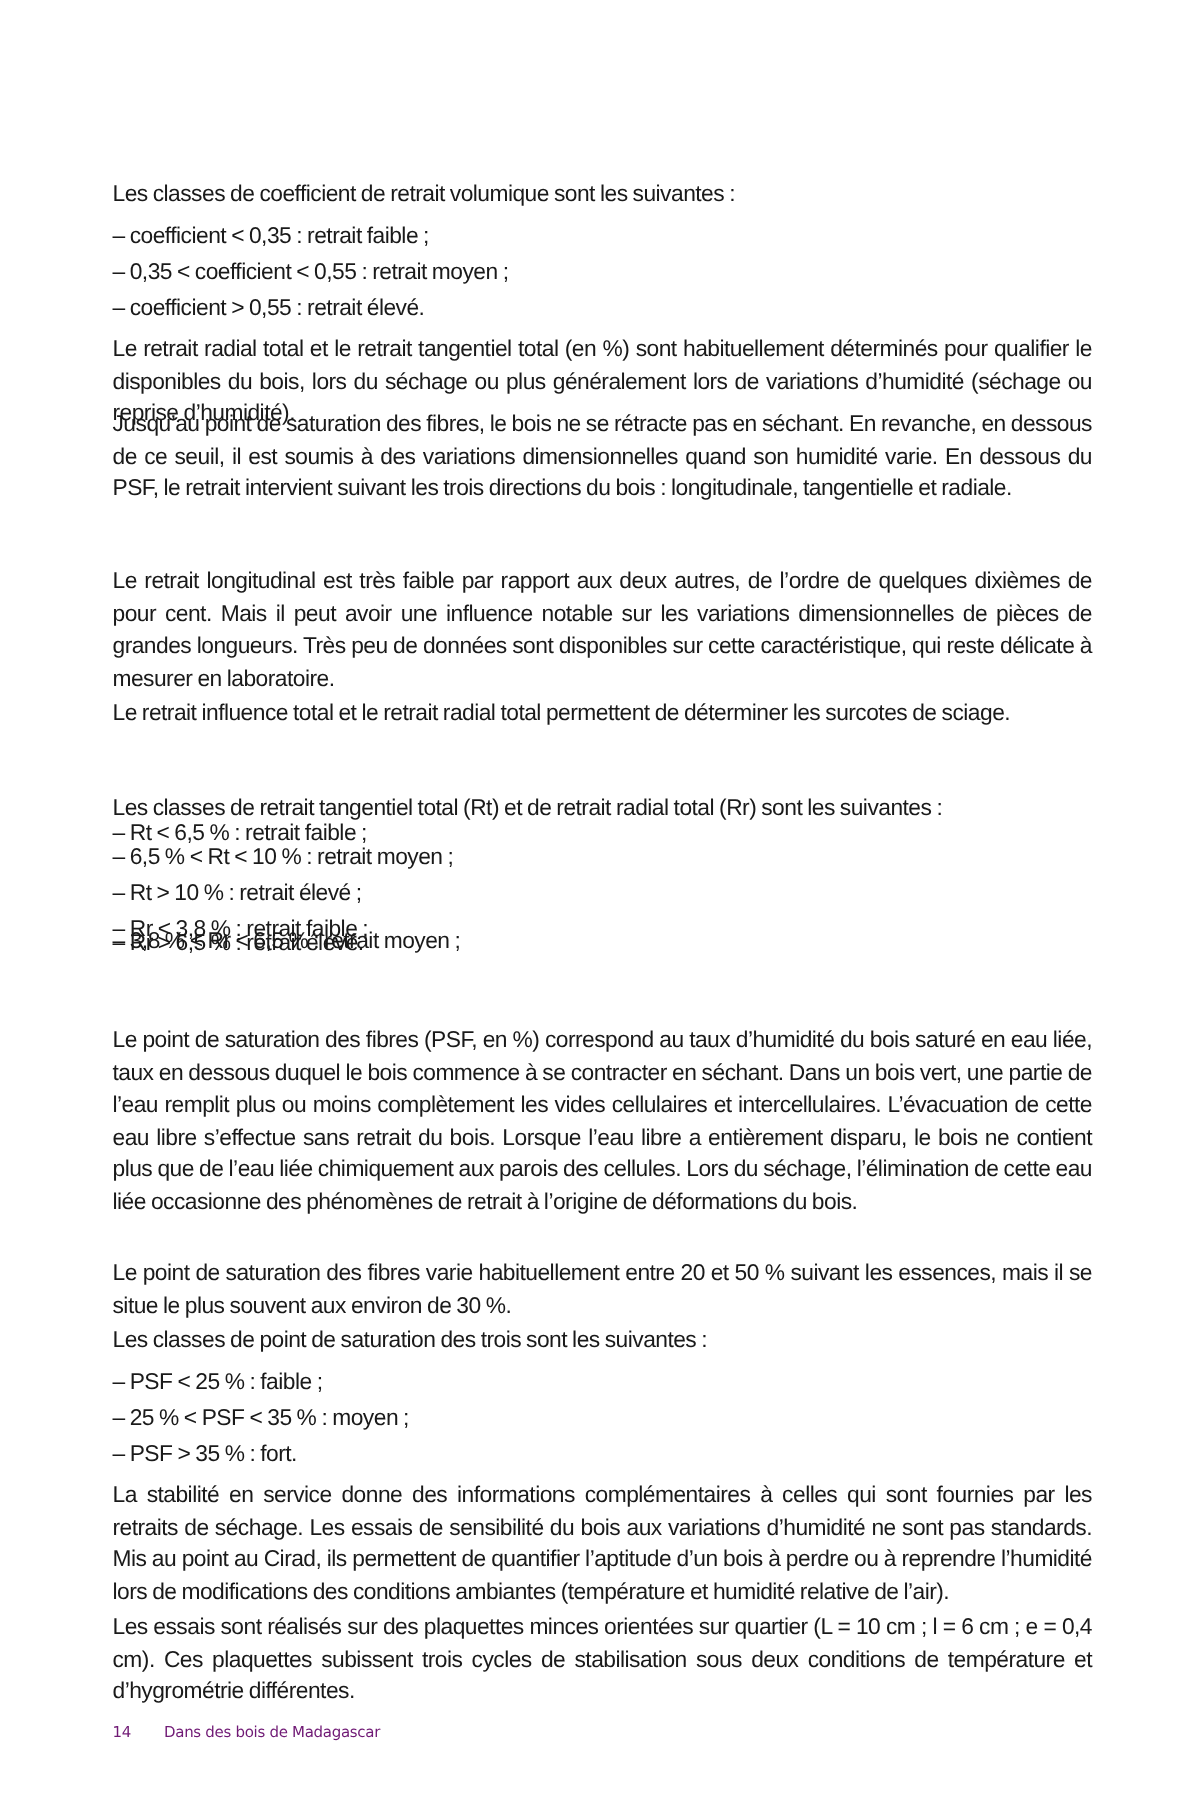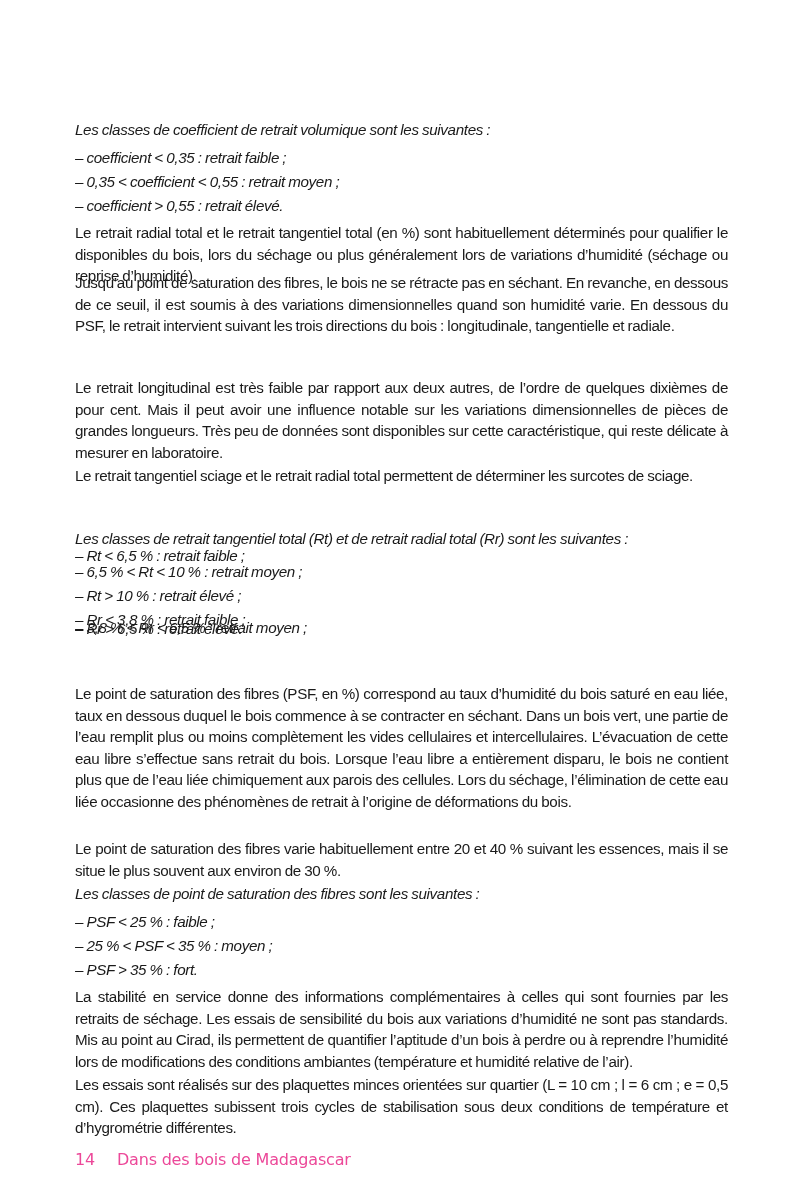--- a/index.html
+++ b/index.html
@@ -8,52 +8,52 @@
     position: absolute; left: 75px; top: 0; width: 653px;
     font-family: "Liberation Sans", sans-serif;
     color: #1a1a1a;
     font-size: 15.2px;
     line-height: 21.5px;
     letter-spacing: -0.35px;
     word-spacing: -0.5px;
   }
   .block { position: absolute; left: 0; width: 653px; margin: 0; }
   .para { text-align: justify; text-align-last: left; hyphens: manual; }
-  .item { white-space: nowrap; font-style: italic; }
+  .item { white-space: nowrap; }
   .footer {
     position: absolute; top: 1150px; left: 75px;
-    font-family: "DejaVu Sans", sans-serif; font-size: 16px; color: #ec4899;
+    font-family: "DejaVu Sans", sans-serif; font-size: 10px; color: #701a75;
     display: flex; gap: 22px; letter-spacing: -0.2px;
   }
 </style>
 </head>
 <body>
 
 <div class="page">
   <p class="block item" style="top:119px">Les classes de coefficient de retrait volumique sont les suivantes :</p>
   <p class="block item" style="top:147px">– coefficient &lt; 0,35 : retrait faible ;</p>
   <p class="block item" style="top:171px">– 0,35 &lt; coefficient &lt; 0,55 : retrait moyen ;</p>
   <p class="block item" style="top:195px">– coefficient &gt; 0,55 : retrait élevé.</p>
   <p class="block para" style="top:222px">Le retrait radial total et le retrait tangentiel total (en %) sont habituellement déterminés pour qualifier le disponibles du bois, lors du séchage ou plus généralement lors de variations d’humidité (séchage ou reprise d’humidité).</p>
   <p class="block para" style="top:272px">Jusqu’au point de saturation des fibres, le bois ne se rétracte pas en séchant. En revanche, en dessous de ce seuil, il est soumis à des variations dimensionnelles quand son humidité varie. En dessous du PSF, le retrait intervient suivant les trois directions du bois : longitu­dinale, tangentielle et radiale.</p>
   <p class="block para" style="top:377px">Le retrait longitudinal est très faible par rapport aux deux autres, de l’ordre de quelques dixièmes de pour cent. Mais il peut avoir une influence notable sur les variations dimen­sionnelles de pièces de grandes longueurs. Très peu de données sont disponibles sur cette caractéristique, qui reste délicate à mesurer en laboratoire.</p>
-  <p class="block para" style="top:465px">Le retrait tangentiel sciage et le retrait radial total permettent de déterminer les surcotes de sciage.</p>
+  <p class="block para" style="top:465px">Le retrait influence total et le retrait radial total permettent de déterminer les surcotes de sciage.</p>
   <p class="block item" style="top:528px">Les classes de retrait tangentiel total (Rt) et de retrait radial total (Rr) sont les suivantes :</p>
   <p class="block item" style="top:545px">– Rt &lt; 6,5 % : retrait faible ;</p>
   <p class="block item" style="top:561px">– 6,5 % &lt; Rt &lt; 10 % : retrait moyen ;</p>
   <p class="block item" style="top:585px">– Rt &gt; 10 % : retrait élevé ;</p>
   <p class="block item" style="top:609px">– Rr &lt; 3,8 % : retrait faible ;</p>
   <p class="block item" style="top:617px">– 3,8 % &lt; Rr &lt; 6,5 % : retrait moyen ;</p>
   <p class="block item" style="top:618px">– Rr &gt; 6,5 % : retrait élevé.</p>
   <p class="block para" style="top:683px">Le point de saturation des fibres (PSF, en %) correspond au taux d’humidité du bois saturé en eau liée, taux en dessous duquel le bois commence à se contracter en séchant. Dans un bois vert, une partie de l’eau remplit plus ou moins complètement les vides cellulaires et intercellulaires. L’évacuation de cette eau libre s’effectue sans retrait du bois. Lorsque l’eau libre a entièrement disparu, le bois ne contient plus que de l’eau liée chimiquement aux parois des cellules. Lors du séchage, l’élimination de cette eau liée occasionne des phénomènes de retrait à l’origine de déformations du bois.</p>
-  <p class="block para" style="top:838px">Le point de saturation des fibres varie habituellement entre 20 et 40 % suivant les essences, mais il se situe le plus souvent aux environ de 30 %.</p>
-  <p class="block item" style="top:883px">Les classes de point de saturation des fibres sont les suivantes :</p>
+  <p class="block para" style="top:838px">Le point de saturation des fibres varie habituellement entre 20 et 50 % suivant les essences, mais il se situe le plus souvent aux environ de 30 %.</p>
+  <p class="block item" style="top:883px">Les classes de point de saturation des trois sont les suivantes :</p>
   <p class="block item" style="top:911px">– PSF &lt; 25 % : faible ;</p>
   <p class="block item" style="top:935px">– 25 % &lt; PSF &lt; 35 % : moyen ;</p>
   <p class="block item" style="top:959px">– PSF &gt; 35 % : fort.</p>
   <p class="block para" style="top:986px">La stabilité en service donne des informations complémentaires à celles qui sont fournies par les retraits de séchage. Les essais de sensibilité du bois aux variations d’humidité ne sont pas standards. Mis au point au Cirad, ils permettent de quantifier l’aptitude d’un bois à perdre ou à reprendre l’humidité lors de modifications des conditions ambiantes (température et humidité relative de l’air).</p>
-  <p class="block para" style="top:1074px">Les essais sont réalisés sur des plaquettes minces orientées sur quartier (L = 10 cm ; l = 6 cm ; e = 0,5 cm). Ces plaquettes subissent trois cycles de stabilisation sous deux conditions de température et d’hygrométrie différentes.</p>
+  <p class="block para" style="top:1074px">Les essais sont réalisés sur des plaquettes minces orientées sur quartier (L = 10 cm ; l = 6 cm ; e = 0,4 cm). Ces plaquettes subissent trois cycles de stabilisation sous deux conditions de température et d’hygrométrie différentes.</p>
 </div>
 
 <div class="footer">
   <span>14</span>
   <span>Dans des bois de Madagascar</span>
 </div>
 
 </body></html>

